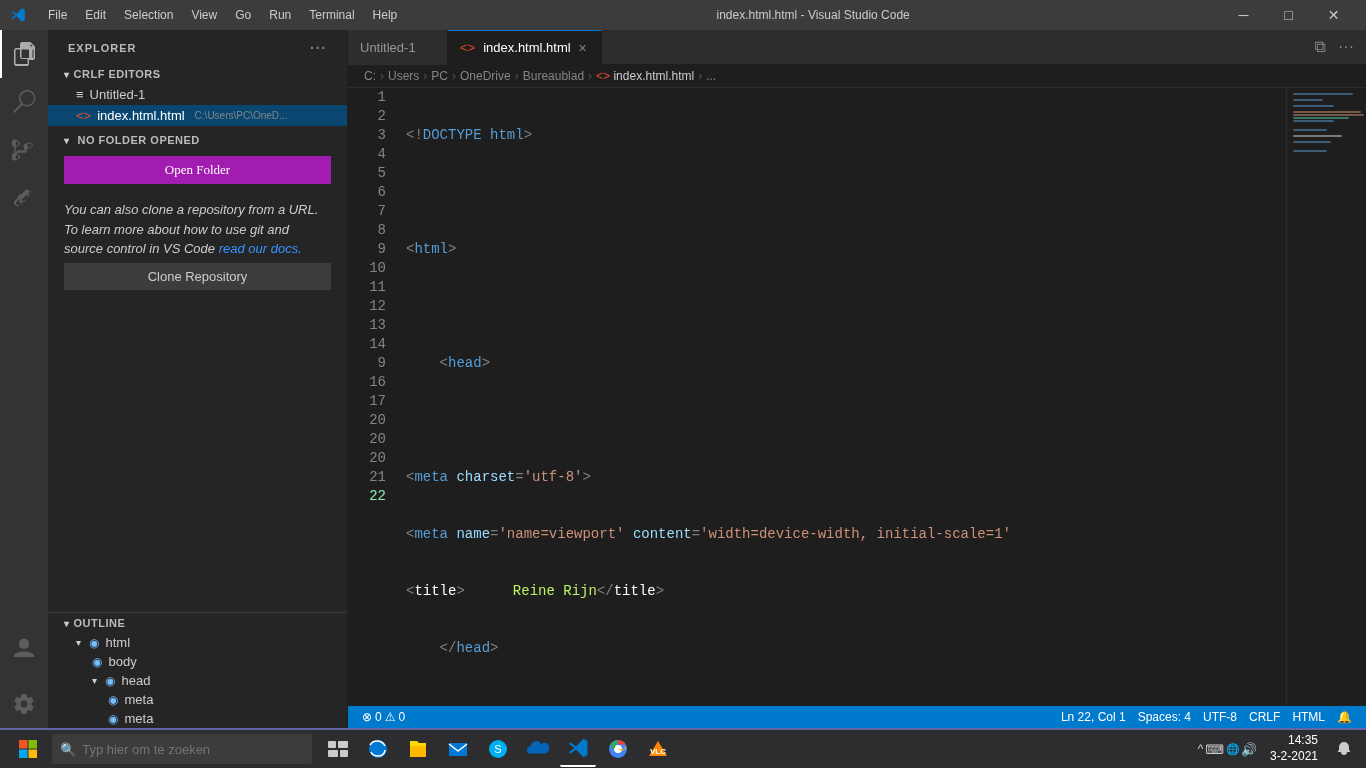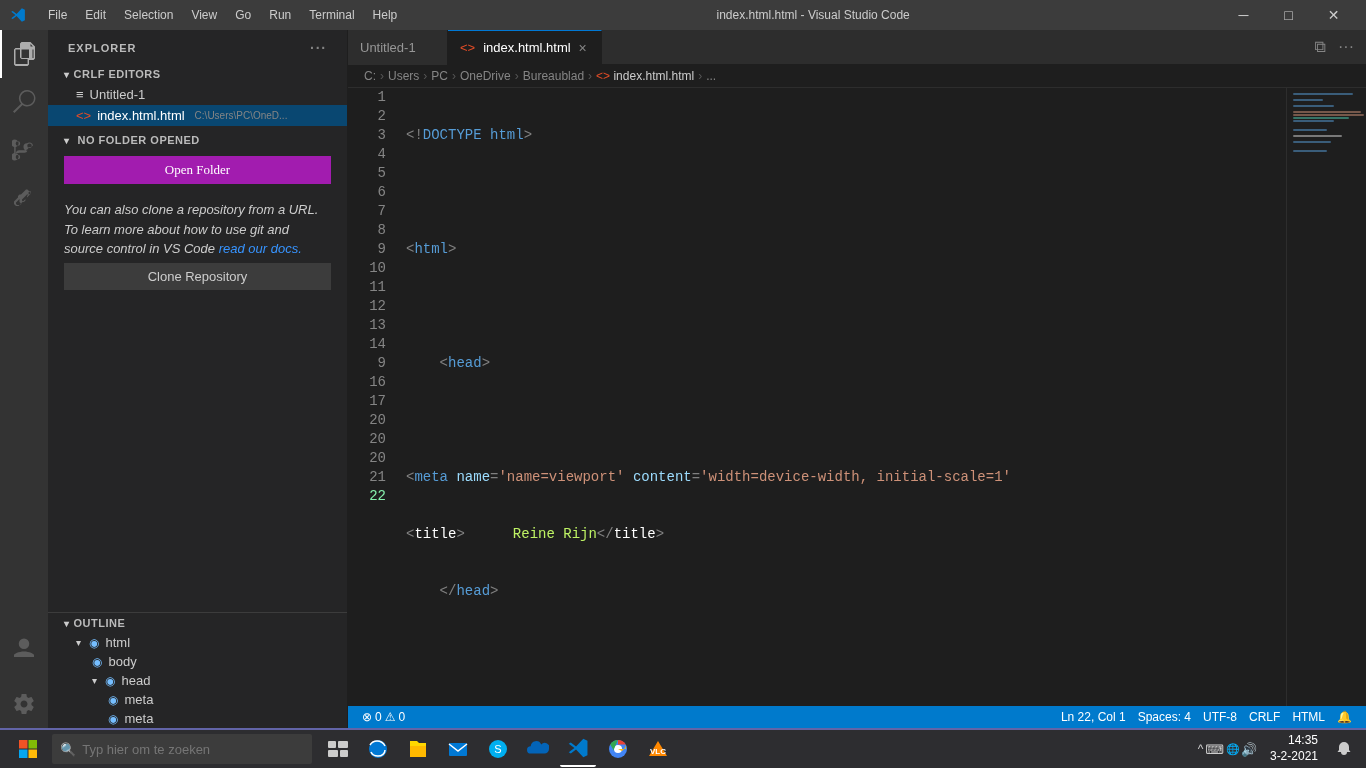--- a/index.html
+++ b/index.html
@@ -512,20 +512,21 @@
         <div class="line-num" style="color:#86efac;">22</div>
       </div>
 
       <div class="code-area">
         <div class="code-line"><span class="tag">&lt;!</span><span class="doctype">DOCTYPE html</span><span class="tag">&gt;</span></div>
         <div class="code-line"></div>
         <div class="code-line"><span class="tag">&lt;</span><span class="tag-name">html</span><span class="tag">&gt;</span></div>
         <div class="code-line"></div>
         <div class="code-line">    <span class="tag">&lt;</span><span class="tag-name">head</span><span class="tag">&gt;</span></div>
         <div class="code-line"></div>
+        <div class="code-line"><span class="tag">&lt;</span><span class="tag-name">meta</span> <span class="attr-name">charset</span><span class="tag">=</span><span class="attr-value">'utf-8'</span><span class="tag">&gt;</span></div>
         <div class="code-line"><span class="tag">&lt;</span><span class="tag-name">meta</span> <span class="attr-name">name</span><span class="tag">=</span><span class="attr-value">'name=viewport'</span> <span class="attr-name">content</span><span class="tag">=</span><span class="attr-value">'width=device-width, initial-scale=1'</span></div>
         <div class="code-line"><span class="tag">&lt;</span><span class="title-tag-name">title</span><span class="tag">&gt;</span><span class="text-content">Reine Rijn</span><span class="tag">&lt;/</span><span class="title-tag-name">title</span><span class="tag">&gt;</span></div>
         <div class="code-line">    <span class="tag">&lt;/</span><span class="tag-name">head</span><span class="tag">&gt;</span></div>
         <div class="code-line"></div>
         
         
         
         
         
         

